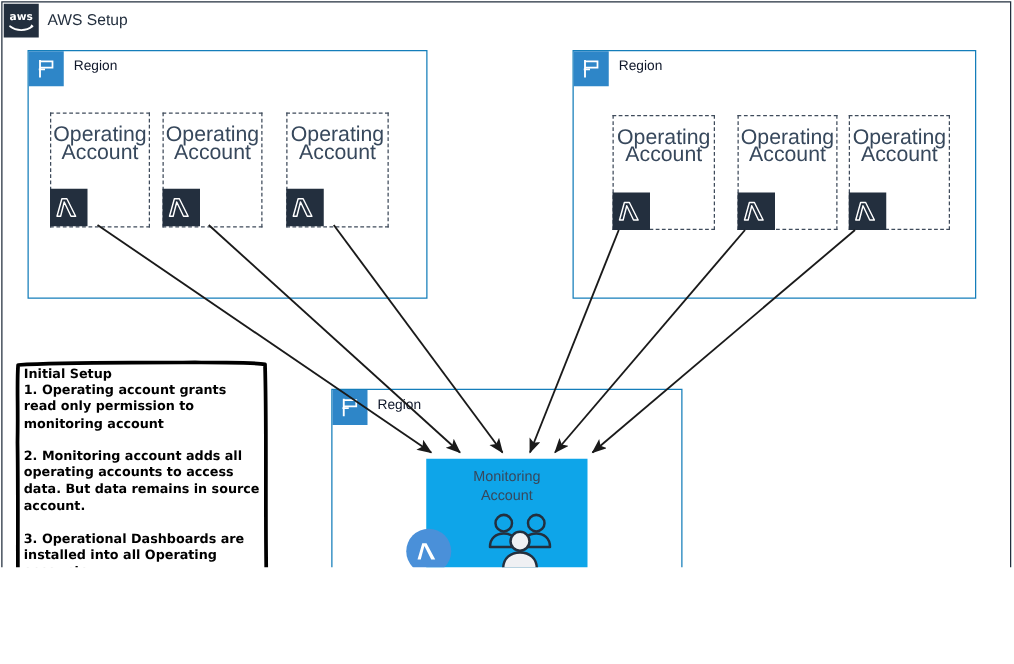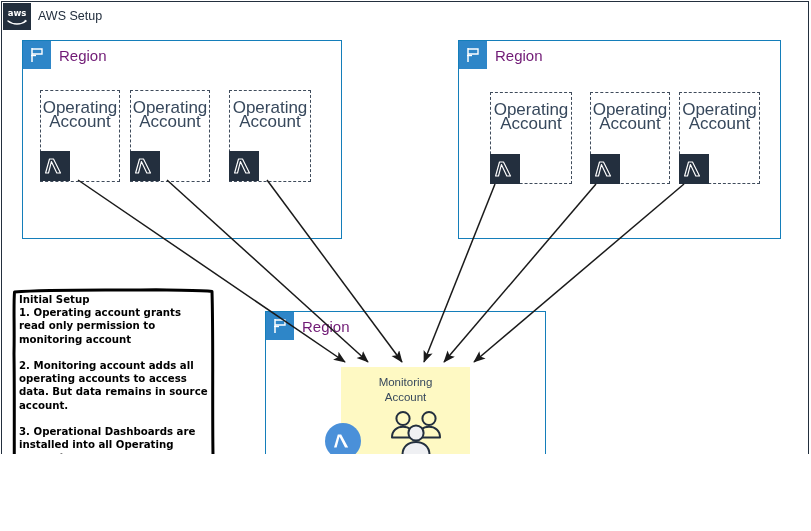--- a/index.html
+++ b/index.html
@@ -65,22 +65,22 @@
     height: 28px;
     background: #2E86C8;
     display: flex;
     align-items: center;
     justify-content: center;
   }
   .region-label {
     position: absolute;
     left: 36px;
     top: 6px;
-    font-size: 15px;
-    color: #701a75;
+    font-size: 11px;
+    color: #0f172a;
     white-space: nowrap;
   }
 
   
   .op-account {
     position: absolute;
     border: 1.3px dashed #3F4B5B;
     box-sizing: border-box;
     background: transparent;
   }
@@ -104,21 +104,21 @@
     justify-content: center;
   }
 
   
   .monitoring-box {
     position: absolute;
     left: 341px;
     top: 367px;
     width: 129px;
     height: 98px;
-    background: #fef9c3;
+    background: #0ea5e9;
   }
   .monitoring-label {
     position: absolute;
     left: 0;
     right: 0;
     top: 8px;
     text-align: center;
     font-size: 11.5px;
     line-height: 14.5px;
     color: #37485C;

